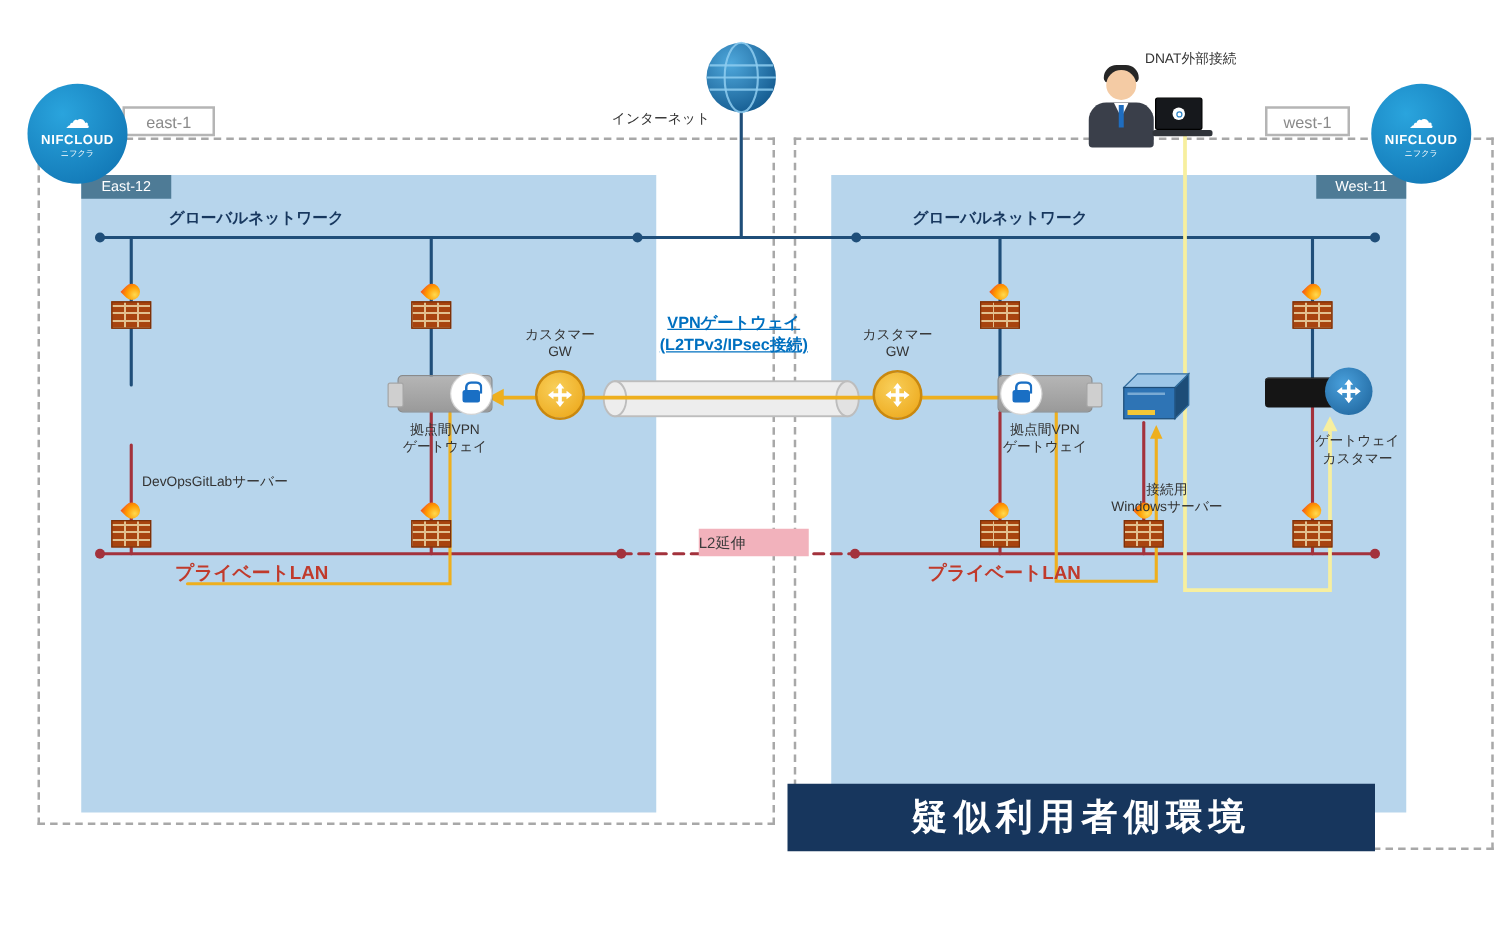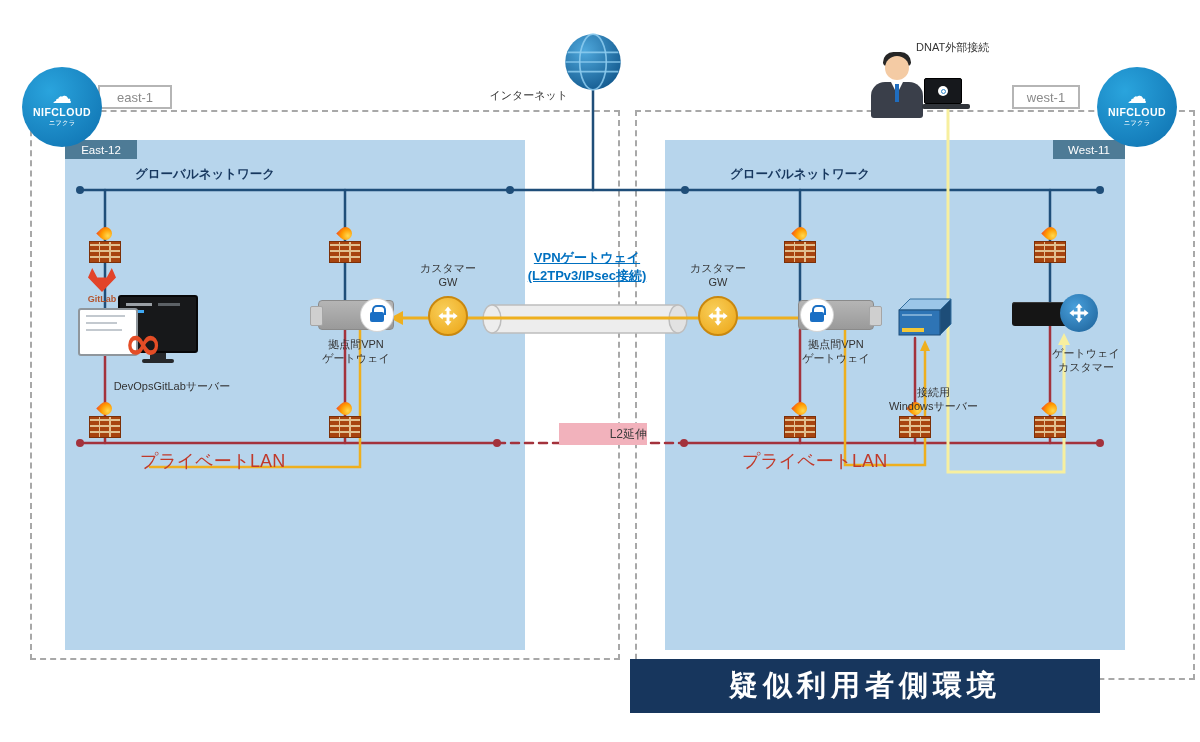--- a/index.html
+++ b/index.html
@@ -5,21 +5,21 @@
   * { margin:0; padding:0; box-sizing:border-box; }
   body { background:#fff; }
   .canvas { position:relative; width:1200px; height:742px; background:#fff; overflow:hidden;
             font-family:"Liberation Sans","DejaVu Sans",sans-serif; }
   .abs { position:absolute; }
   .dashed { border:2px dashed #a8a8a8; z-index:0; }
   .regionbox { background:#b7d5ec; z-index:0; }
   .zonetag { background:#4e7b96; color:#fff; font-size:11.5px; display:flex; align-items:center; justify-content:center; z-index:2;text-align:center; }
   .envtag { background:#fff; border:2px solid #b5b5b5; color:#8a8a8a; font-size:13px; display:flex; align-items:center; justify-content:center; z-index:2; }
   .netlabel { font-size:12.5px; font-weight:bold; color:#17375e; z-index:2; }
-  .lanlabel { font-size:18px; font-weight:normal; color:#c03a2b; z-index:2; }
+  .lanlabel { font-size:15px; font-weight:bold; color:#c03a2b; z-index:2; }
   .lbl { font-size:11px; color:#333; line-height:1.3; z-index:2; }
   .center { text-align:center; }
   .svglayer { left:0; top:0; z-index:1; pointer-events:none; }
 
   .logo { width:80px; height:80px; border-radius:50%; z-index:2; color:#fff;
           background:radial-gradient(circle at 35% 30%, #2aa4dd, #0d6fae);
           display:flex; flex-direction:column; align-items:center; justify-content:center; }
   .logo .cl { font-size:20px; line-height:.9; }
   .logo .nm { font-size:10.5px; font-weight:bold; letter-spacing:.5px; margin-top:1px; }
   .logo .sb { font-size:6.5px; margin-top:1px; }
@@ -50,23 +50,23 @@
   .lock::before { content:""; position:absolute; left:2px; top:-7px; width:10px; height:8px;
                   border:2.5px solid #1a6fc4; border-bottom:none; border-radius:5px 5px 0 0; }
 
   .routerrect { width:62px; height:24px; background:#151515; border-radius:3px; z-index:2;
                 box-shadow:inset 0 1px 0 #3a3a3a; }
   .routerc { width:38px; height:38px; border-radius:50%; z-index:3;
              background:radial-gradient(circle at 40% 35%, #49a0dc, #1b5f96);
              display:flex; align-items:center; justify-content:center; }
 
   .banner { background:#17365d; color:#fff; display:flex; align-items:center; justify-content:center;
-            font-size:29px; font-weight:bold; letter-spacing:5px; z-index:5;margin-top:32px; }
+            font-size:29px; font-weight:bold; letter-spacing:5px; z-index:5; }
   .vpntext { font-size:13px; font-weight:bold; color:#0070c0; text-decoration:underline; line-height:1.4; z-index:2; }
-  .l2badge { background:#f2b2bc; color:#3c3c3c; font-size:12px; display:flex; align-items:center; justify-content:flex-end; z-index:2; }
+  .l2badge { background:#f2b2bc; color:#3c3c3c; font-size:12px; display:flex; align-items:center; justify-content:flex-start; z-index:2; }
 
   
   .person { width:54px; height:68px; z-index:2; }
   .person .hair { position:absolute; left:13px; top:0; width:28px; height:14px; background:#262626; border-radius:14px 14px 5px 5px; }
   .person .head { position:absolute; left:15px; top:4px; width:24px; height:24px; background:#f4cba4; border-radius:50%; }
   .person .body { position:absolute; left:1px; top:30px; width:52px; height:36px; background:#3a3f4a; border-radius:14px 14px 3px 3px; }
   .person .shirt { position:absolute; left:21px; top:30px; width:12px; height:12px; background:#fff; clip-path:polygon(0 0,100% 0,50% 100%); }
   .person .tie { position:absolute; left:25px; top:32px; width:4px; height:18px; background:#1f6dbf; }
   .laptop { width:48px; height:34px; z-index:3; }
   .laptop .screen { position:absolute; left:2px; top:0; width:38px; height:26px; background:#16181c; border:1px solid #000; border-radius:2px;
@@ -258,33 +258,20 @@
     </div>
   <div class="abs fw" style="left:899px;top:402px;">
       <div class="fw-flame"></div>
       <div class="fw-wall"></div>
     </div>
   <div class="abs fw" style="left:1034px;top:402px;">
       <div class="fw-flame"></div>
       <div class="fw-wall"></div>
     </div>
 
-  <div class="abs devops" style="left:78px;top:262px;">
-    <span class="fox"></span>
-    <span class="gitlabtxt">GitLab</span>
-    <span class="monitor">
-        <i class="c1"></i>
-        <i class="c2"></i>
-        <i class="c3"></i>
-      </span>
-    <span class="stand"></span>
-    <span class="standbase"></span>
-    <span class="terminal"><span class="hd"></span><b style="width:70%"></b><b style="width:55%"></b><b style="width:65%"></b></span>
-    <span class="infinity">∞</span>
-  </div>
   <div class="abs lbl center" style="left:92px;top:379px;width:160px;">DevOpsGitLabサーバー</div>
 
   <div class="abs vpnbox east" style="left:318px;top:300px;">
     <span class="circle">
         <span class="lock"></span>
       </span>
   </div>
   <div class="abs lbl center" style="left:310px;top:337px;width:92px;">
     <div>拠点間VPN</div>
     <div>ゲートウェイ</div>

